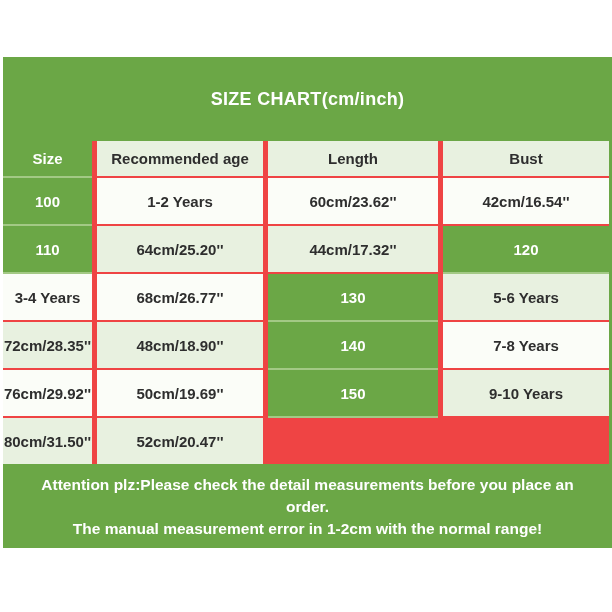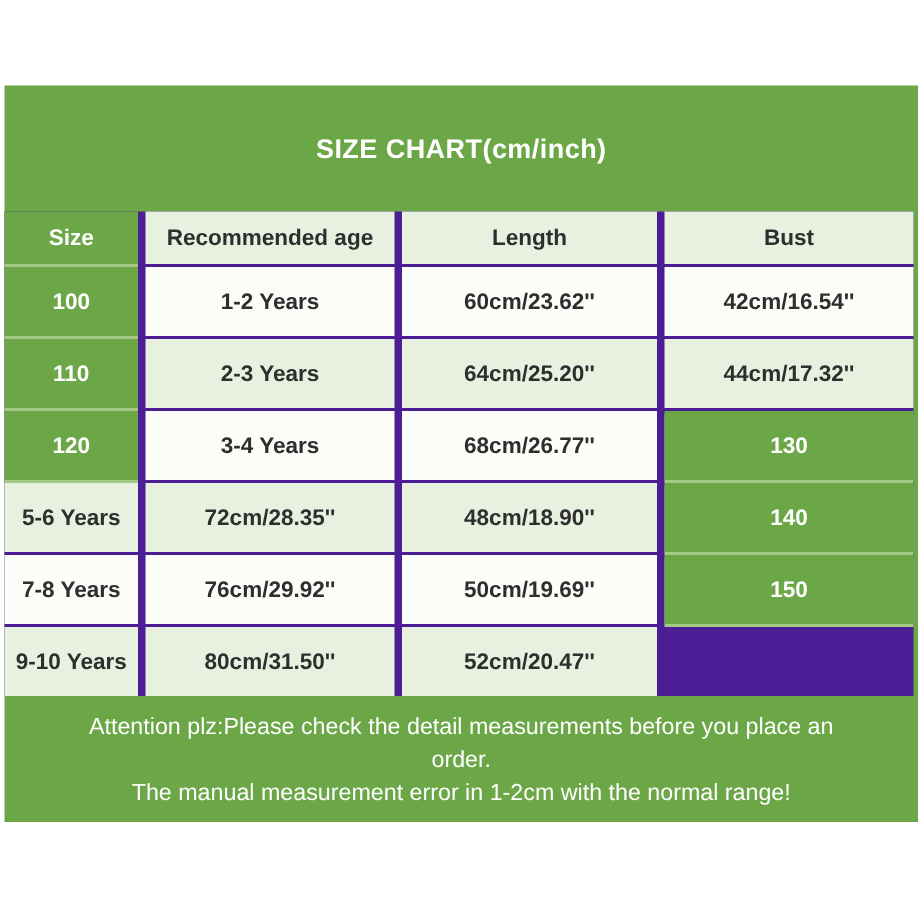--- a/index.html
+++ b/index.html
@@ -19,21 +19,21 @@
   .banner{
     height:84px;
     display:flex;align-items:center;justify-content:center;
     color:#ffffff;
     font-weight:bold;
     font-size:18px;
     letter-spacing:0.3px;
   }
   .table-wrap{
     width:606px;
-    background:#4c1d95;
+    background:#ef4444;
     display:grid;
     grid-template-columns:89px 166px 170px 166px;
     grid-template-rows:35px repeat(6,46px);
     gap:2px 5px;
   }
   .cell{
     display:flex;align-items:center;justify-content:center;
     font-size:15px;
     color:#2e2e2e;
     font-weight:bold;
@@ -44,21 +44,21 @@
     color:#ffffff;
     font-weight:bold;
     box-shadow:0 2px 0 0 #a3c985;
   }
   .lg{background:#e8f1e0;}
   .wh{background:#fbfdf8;}
   .attention{
     padding-top:10px;
     text-align:center;
     color:#ffffff;
-    font-weight:normal;
+    font-weight:bold;
     font-size:15.5px;
     line-height:22px;
   }
   .attention div{white-space:nowrap;}
 </style>
 </head>
 <body>
 
 <div class="panel">
 
@@ -70,21 +70,20 @@
     <div class="cell hdr lg">Recommended age</div>
     <div class="cell hdr lg">Length</div>
     <div class="cell hdr lg">Bust</div>
 
     <div class="cell size">100</div>
     <div class="cell wh">1-2 Years</div>
     <div class="cell wh">60cm/23.62''</div>
     <div class="cell wh">42cm/16.54''</div>
 
     <div class="cell size">110</div>
-    <div class="cell lg">2-3 Years</div>
     <div class="cell lg">64cm/25.20''</div>
     <div class="cell lg">44cm/17.32''</div>
 
     <div class="cell size">120</div>
     <div class="cell wh">3-4 Years</div>
     <div class="cell wh">68cm/26.77''</div>
 
     <div class="cell size">130</div>
     <div class="cell lg">5-6 Years</div>
     <div class="cell lg">72cm/28.35''</div>

